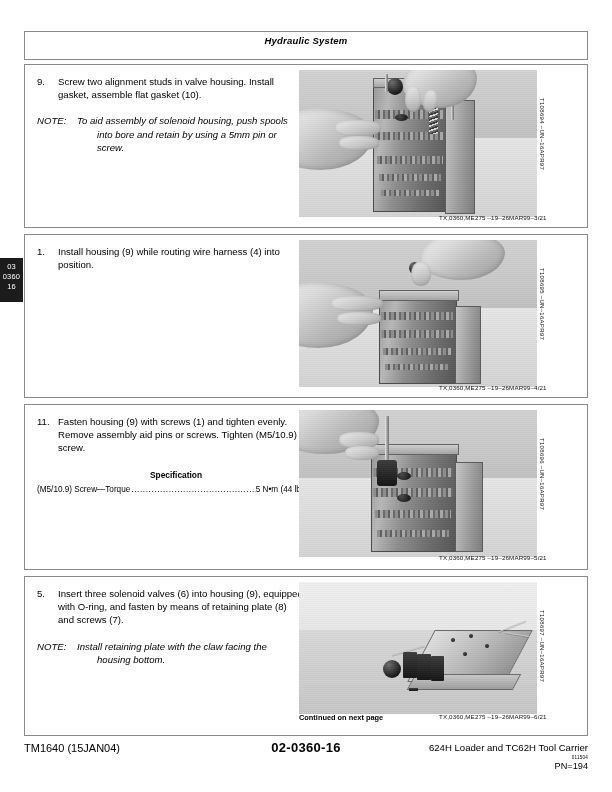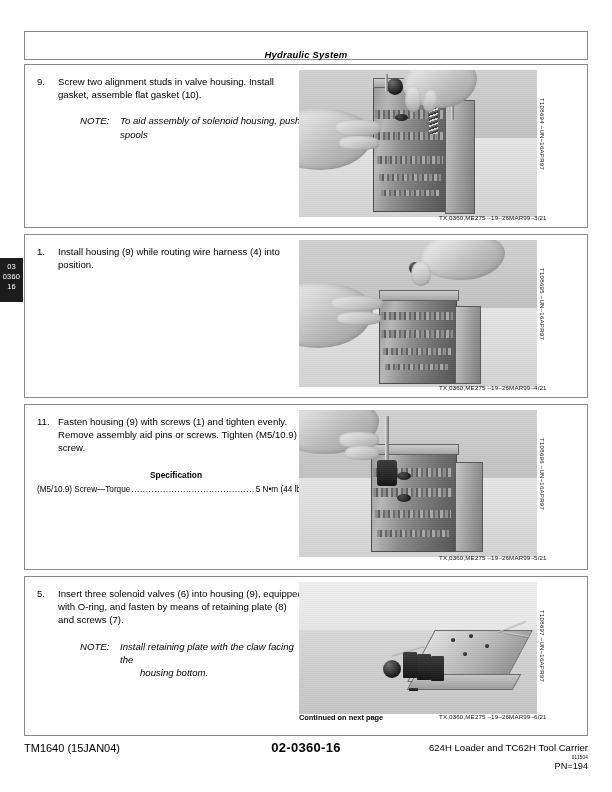--- a/index.html
+++ b/index.html
@@ -26,21 +26,21 @@
     border-top: 1px solid #8a8a8a;
     border-bottom: 1px solid #8a8a8a;
     border-left: 1px solid #8a8a8a;
     border-right: 1px solid #8a8a8a;
     box-sizing: border-box;
   }
   .header-title {
     position: absolute;
     left: 0;
     right: 0;
-    top: 17px;
+    top: 3px;
     text-align: center;
     font-style: italic;
     font-weight: bold;
     font-size: 9.5px;
     letter-spacing: 0.2px;
   }
 
   
   .margin-tab {
     position: absolute;
@@ -95,21 +95,20 @@
   .note-block {
     display: flex;
     font-size: 9.6px;
     line-height: 13.2px;
     font-style: italic;
     margin-top: 13px;
   }
   .note-label {
     flex: 0 0 40px;
     width: 40px;
-    margin-left: 43px;
   }
   .note-body { flex: 1 1 auto; }
   .note-body .indent { padding-left: 20px; display: block; }
 
   
   .spec {
     margin-top: 15px;
     width: 278px;
   }
   .spec-title {
@@ -322,20 +321,21 @@
 <div class="panel" id="panel-9">
   <div class="panel-text">
     <div class="step-line">
       <span class="step-num">9.</span>
       <span class="step-body">Screw two alignment studs in valve housing. Install gasket, assemble flat gasket (10).</span>
     </div>
     <div class="note-block">
       <span class="note-label">NOTE:</span>
       <span class="note-body">
         <span>To aid assembly of solenoid housing, push spools</span>
+        <span class="indent">into bore and retain by using a 5mm pin or screw.</span>
       </span>
     </div>
   </div>
 
   <div class="photo-wrap">
     <div class="photo">
       <div class="scene">
         <div class="bg-upper"></div>
         <div class="bg-lower"></div>
 

